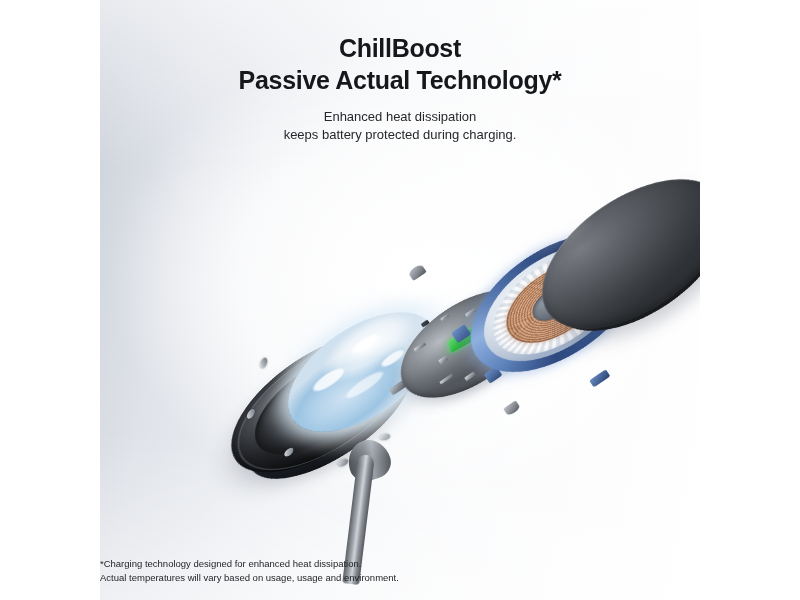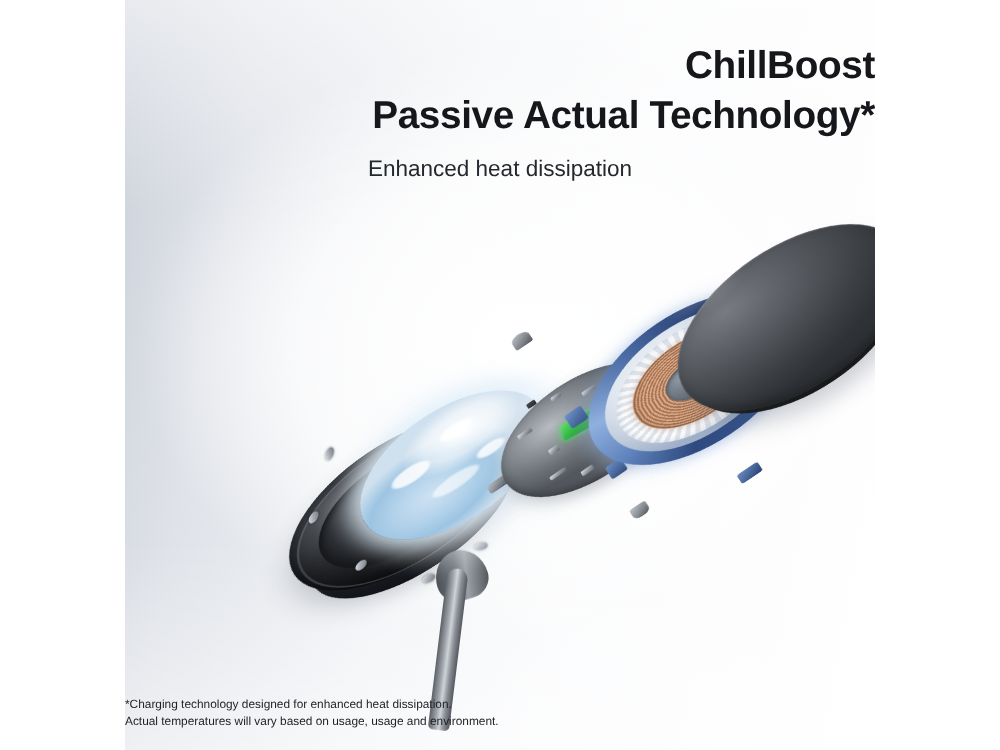--- a/index.html
+++ b/index.html
@@ -45,31 +45,30 @@
   
   #text-block {
     position: absolute;
     left: 0;
     top: 32px;
     width: 600px;
     text-align: center;
     z-index: 40;
   }
   .headline {
-    font-size: 31px;
+    font-size: 25px;
     font-weight: 700;
     line-height: 1.28;
     color: #15171a;
     letter-spacing: -0.3px;
     margin: 0;
-    text-align: right;
   }
   .subhead {
     margin: 12px 0 0 0;
-    font-size: 18px;
+    font-size: 13px;
     font-weight: 400;
     line-height: 1.42;
     color: #25282c;
   }
 
   #footnote {
     position: absolute;
     left: 0;
     bottom: 14px;
     width: 600px;
@@ -501,20 +500,21 @@
 
     </div>
 
     <div id="text-block">
       <div class="headline">
         <div>ChillBoost</div>
         <div>Passive Actual Technology*</div>
       </div>
       <div class="subhead">
         <div>Enhanced heat dissipation</div>
+        <div>keeps battery protected during charging.</div>
       </div>
     </div>
 
     <div id="footnote">
       <div>*Charging technology designed for enhanced heat dissipation.</div>
       <div>Actual temperatures will vary based on usage, usage and environment.</div>
     </div>
 
   </div>
 </div>

